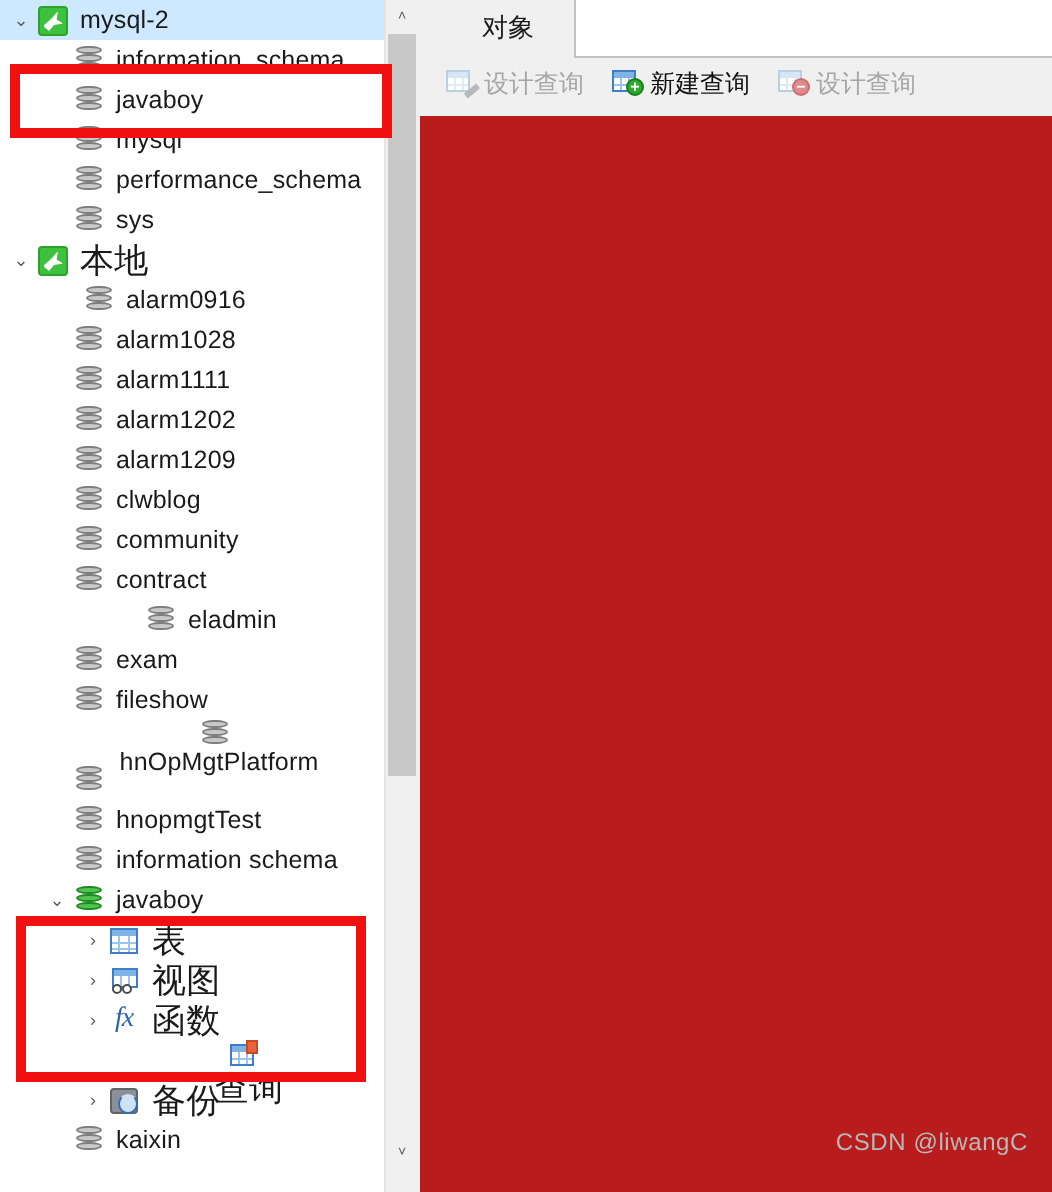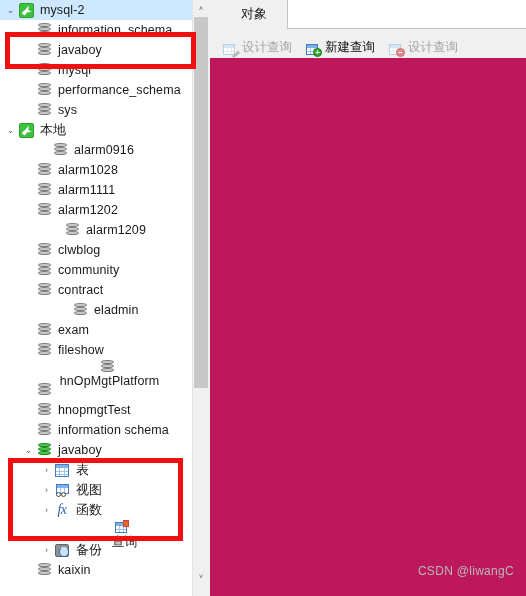--- a/index.html
+++ b/index.html
@@ -41,21 +41,21 @@
     line-height: 20px;
     user-select: none;
   }
   .twisty.none { color: transparent; }
   .icon-slot {
     width: 18px; min-width: 18px;
     height: 18px;
     display: flex; align-items: center; justify-content: center;
   }
   .label { padding-left: 5px; letter-spacing: 0.1px; }
-  .label.cjk { font-size: 13px; }
+  .label.cjk { font-size: 17px; }
 
   
   .ico-conn {
     width: 15px; height: 15px;
     background: #3ec13e;
     border: 1px solid #2ba32b;
     border-radius: 2px;
     position: relative;
     overflow: hidden;
   }
@@ -264,21 +264,21 @@
     position: absolute;
     left: 0; top: 32px;
     width: 316px; height: 26px;
     display: flex;
     align-items: center;
     padding-left: 11px;
     gap: 10px;
   }
   .tb-item {
     display: flex;
-    align-items: flex-end;
+    align-items: flex-start;
     gap: 4px;
     font-size: 12.5px;
     height: 22px;
     padding: 0 2px;
   }
   .tb-item.enabled { color: #101010; }
   .tb-item.disabled { color: #a6a6a6; }
 
   
   .tb-ico {
@@ -328,21 +328,21 @@
   .tb-ico.dim .grid::after {
     background:
       linear-gradient(to right, transparent 3px, #dfeaf5 3px, #dfeaf5 4px, transparent 4px),
       linear-gradient(to right, transparent 7px, #dfeaf5 7px, #dfeaf5 8px, transparent 8px),
       linear-gradient(to bottom, transparent 3px, #dfeaf5 3px, #dfeaf5 4px, transparent 4px);
   }
   #content-area {
     position: absolute;
     left: 0; top: 58px;
     width: 316px; height: 538px;
-    background: #be185d;
+    background: #b91c1c;
   }
   #watermark {
     position: absolute;
     right: 12px; bottom: 18px;
     font-size: 12px;
     color: #b8b8b8;
     letter-spacing: 0.3px;
   }
 
   
@@ -425,21 +425,21 @@
           </span>
           <span class="label">sys</span>
         </div>
         <div class="tree-row" style="padding-left: 4px;">
           <span class="twisty">⌄</span>
           <span class="icon-slot">
             <span class="ico-conn"></span>
           </span>
           <span class="label cjk">本地</span>
         </div>
-        <div class="tree-row" style="padding-left: 38px;">
+        <div class="tree-row" style="padding-left: 27px;">
           <span class="twisty none"></span>
           <span class="icon-slot">
             <span class="ico-db">
               <i></i>
               <i></i>
               <i></i>
             </span>
           </span>
           <span class="label">alarm0916</span>
         </div>
@@ -469,21 +469,21 @@
           <span class="twisty none"></span>
           <span class="icon-slot">
             <span class="ico-db">
               <i></i>
               <i></i>
               <i></i>
             </span>
           </span>
           <span class="label">alarm1202</span>
         </div>
-        <div class="tree-row" style="padding-left: 22px; margin-left: 28px;">
+        <div class="tree-row" style="padding-left: 22px;">
           <span class="twisty none"></span>
           <span class="icon-slot">
             <span class="ico-db">
               <i></i>
               <i></i>
               <i></i>
             </span>
           </span>
           <span class="label">alarm1209</span>
         </div>

